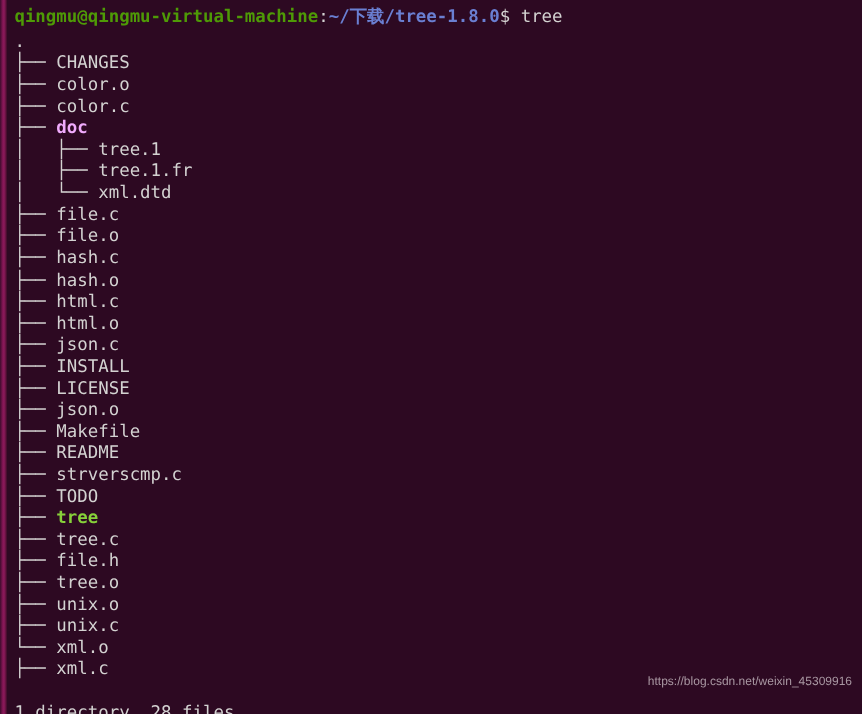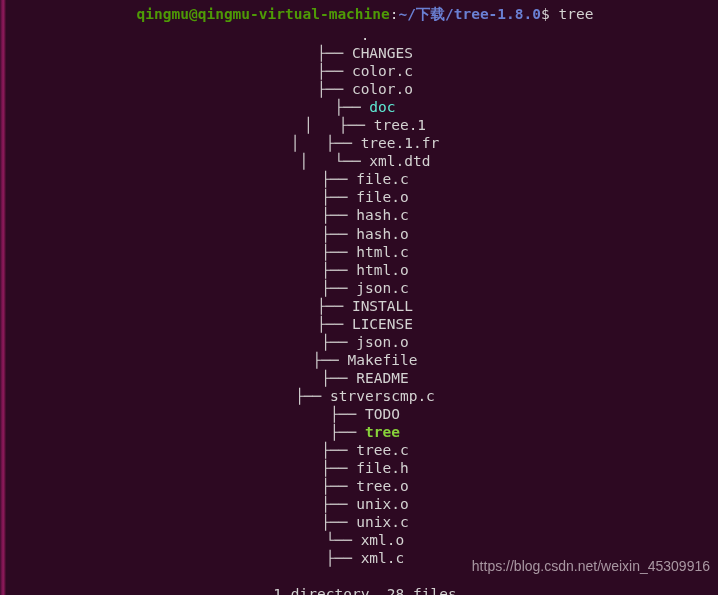--- a/index.html
+++ b/index.html
@@ -36,55 +36,54 @@
   }
 
   #screen {
     position: absolute;
     left: 6px;
     top: 0;
     width: 712px;
     height: 491px;
     padding: 2px 0 0 6px;
     box-sizing: border-box;
-    text-align: center;
   }
 
   .line {
     height: 18.05px;
     line-height: 18.05px;
     font-size: 14.5px;
     white-space: pre;
     color: #d3d2d1;
     letter-spacing: 0px;
   }
 
   .prompt-line { height: 24px; line-height: 24px; }
 
   .c-user   { color: #4e9a06; font-weight: bold; }
   .c-path   { color: #6a7fd2; font-weight: bold; }
   .c-plain  { color: #d3d2d1; font-weight: normal; }
-  .c-dir    { color: #5eead4; font-weight: normal; }
+  .c-dir    { color: #f0abfc; font-weight: bold; }
   .c-exec   { color: #87d13a; font-weight: bold; }
   .c-branch { color: #d3d2d1; }
   .c-dot    { color: #d3d2d1; }
 
   .summary {
     color: #d3d2d1;
     font-size: 14.5px;
   }
 
   .spacer { height: 18.05px; }
 
   #watermark {
     position: absolute;
     right: 8px;
     bottom: 21px;
     font-family: "Liberation Sans", sans-serif;
-    font-size: 14px;
+    font-size: 10px;
     color: #b9aab3;
     opacity: 0.88;
     white-space: pre;
     z-index: 6;
     text-align: center;
   }
 </style>
 </head>
 <body>
 
@@ -93,22 +92,22 @@
   <div id="left-edge"></div>
 
   <div id="screen">
 
     <div class="line prompt-line"><span class="c-user">qingmu@qingmu-virtual-machine</span><span class="c-plain">:</span><span class="c-path">~/下载/tree-1.8.0</span><span class="c-plain">$ </span><span class="c-plain">tree</span></div>
 
     <div class="line"><span class="c-dot">.</span></div>
 
     <div id="tree-list">
         <div class="line"><span class="c-branch">├── </span><span class="c-plain">CHANGES</span></div>
+        <div class="line"><span class="c-branch">├── </span><span class="c-plain">color.o</span></div>
         <div class="line"><span class="c-branch">├── </span><span class="c-plain">color.c</span></div>
-        <div class="line"><span class="c-branch">├── </span><span class="c-plain">color.o</span></div>
         <div class="line"><span class="c-branch">├── </span><span class="c-dir">doc</span></div>
         <div class="line"><span class="c-branch">│&nbsp;&nbsp; ├── </span><span class="c-plain">tree.1</span></div>
         <div class="line"><span class="c-branch">│&nbsp;&nbsp; ├── </span><span class="c-plain">tree.1.fr</span></div>
         <div class="line"><span class="c-branch">│&nbsp;&nbsp; └── </span><span class="c-plain">xml.dtd</span></div>
         <div class="line"><span class="c-branch">├── </span><span class="c-plain">file.c</span></div>
         <div class="line"><span class="c-branch">├── </span><span class="c-plain">file.o</span></div>
         <div class="line"><span class="c-branch">├── </span><span class="c-plain">hash.c</span></div>
         <div class="line"><span class="c-branch">├── </span><span class="c-plain">hash.o</span></div>
         <div class="line"><span class="c-branch">├── </span><span class="c-plain">html.c</span></div>
         <div class="line"><span class="c-branch">├── </span><span class="c-plain">html.o</span></div>

